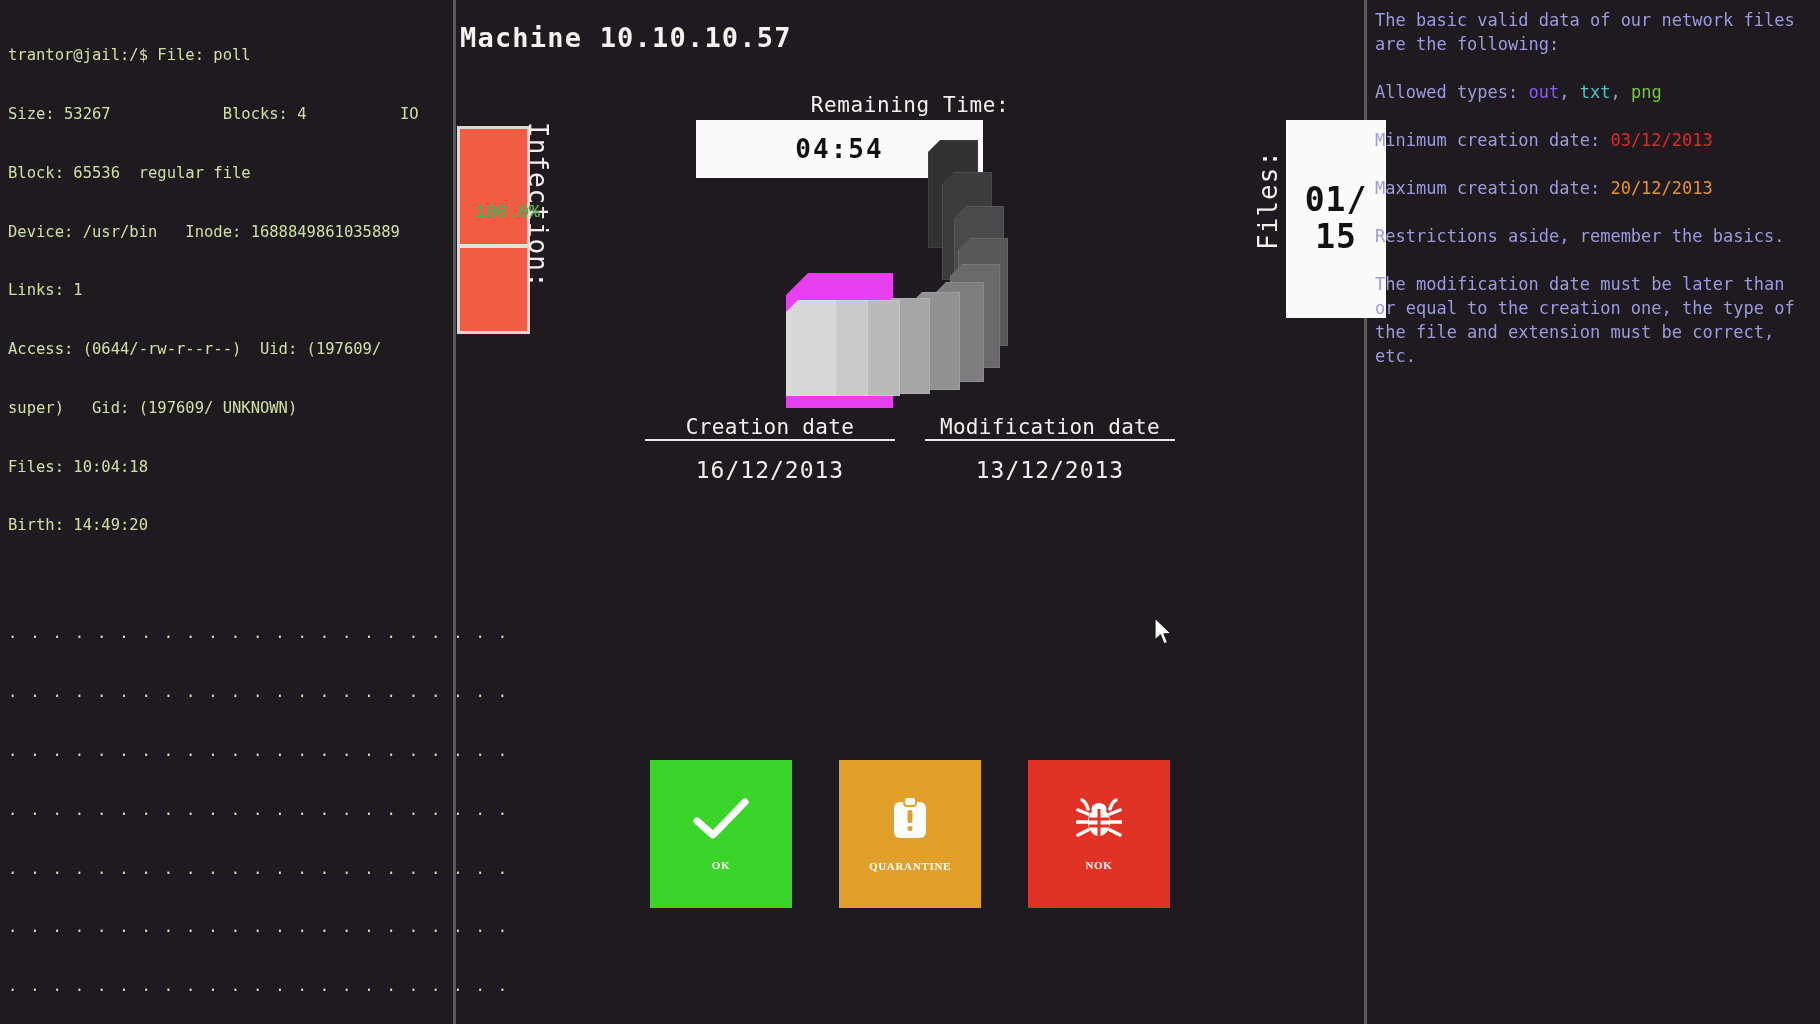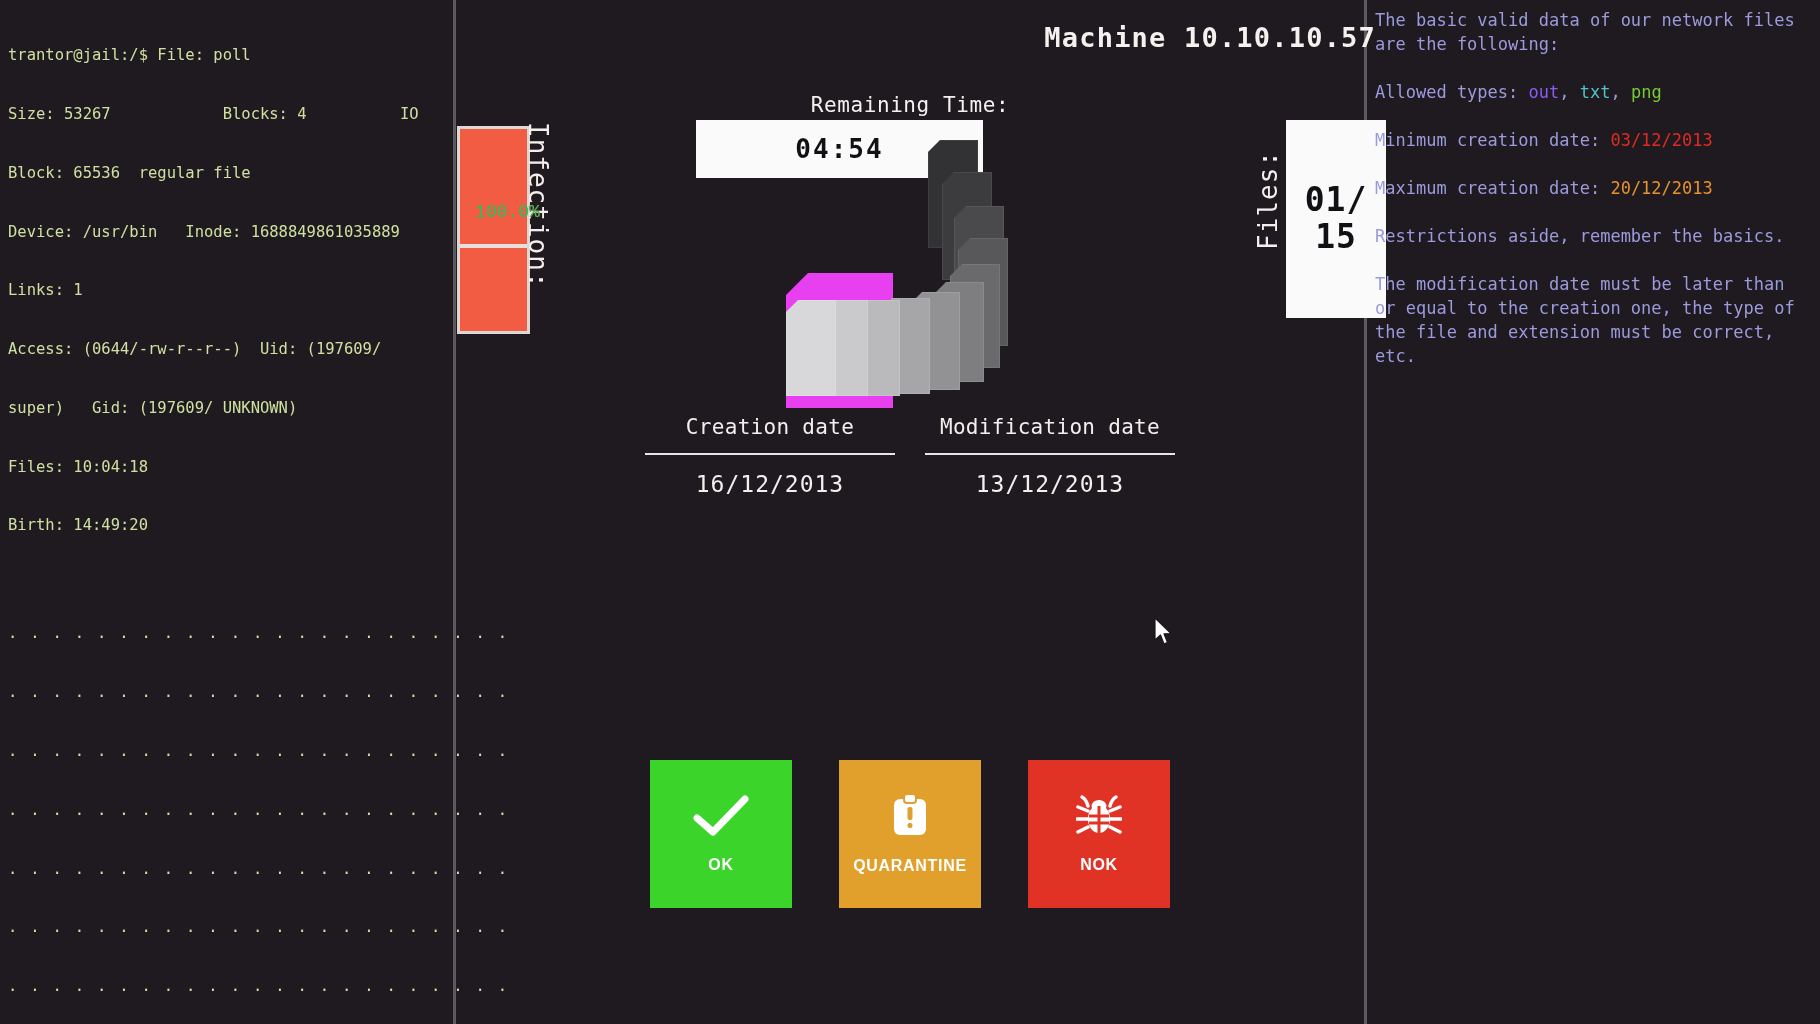--- a/index.html
+++ b/index.html
@@ -96,23 +96,23 @@
   }
 
   
   #center {
     position: absolute;
     left: 456px; top: 0;
     width: 908px; height: 1024px;
   }
   #machine-title {
     position: absolute;
-    left: 12px; top: 22px;
+    left: 4px; top: 22px;
     width: 908px;
-    text-align: right;
+    text-align: left;
     color: #f4f1ef;
     font-size: 27px;
     font-weight: bold;
     letter-spacing: 1.2px;
   }
   #remaining-label {
     position: absolute;
     left: 0; top: 93px;
     width: 908px;
     text-align: center;
@@ -180,21 +180,20 @@
     width: 908px;
     display: flex;
     justify-content: center;
     gap: 30px;
   }
   .date-col { width: 250px; text-align: center; }
   .date-title {
     color: #f2efed;
     font-size: 21px;
     letter-spacing: 0.3px;
-    padding-bottom: 14px;
   }
   .date-rule {
     height: 2px;
     background: #e9e5e3;
     width: 100%;
     margin-bottom: 16px;
   }
   .date-value {
     color: #f2efed;
     font-size: 23px;
@@ -216,24 +215,24 @@
     flex-direction: column;
     align-items: center;
     justify-content: center;
     cursor: pointer;
     border: none;
   }
   .act-icon { display: block; }
   .act-label {
     margin-top: 14px;
     color: #fff;
-    font-size: 16px;
+    font-size: 11px;
     font-weight: bold;
     letter-spacing: 0.7px;
-    font-family: Liberation Sans, sans-serif;
+    font-family: Liberation Serif, serif;
   }
 
   
   #files-wrap {
     position: absolute;
     left: 1253px; top: 120px;
     width: 112px; height: 220px;
   }
   #files-label {
     position: absolute;

